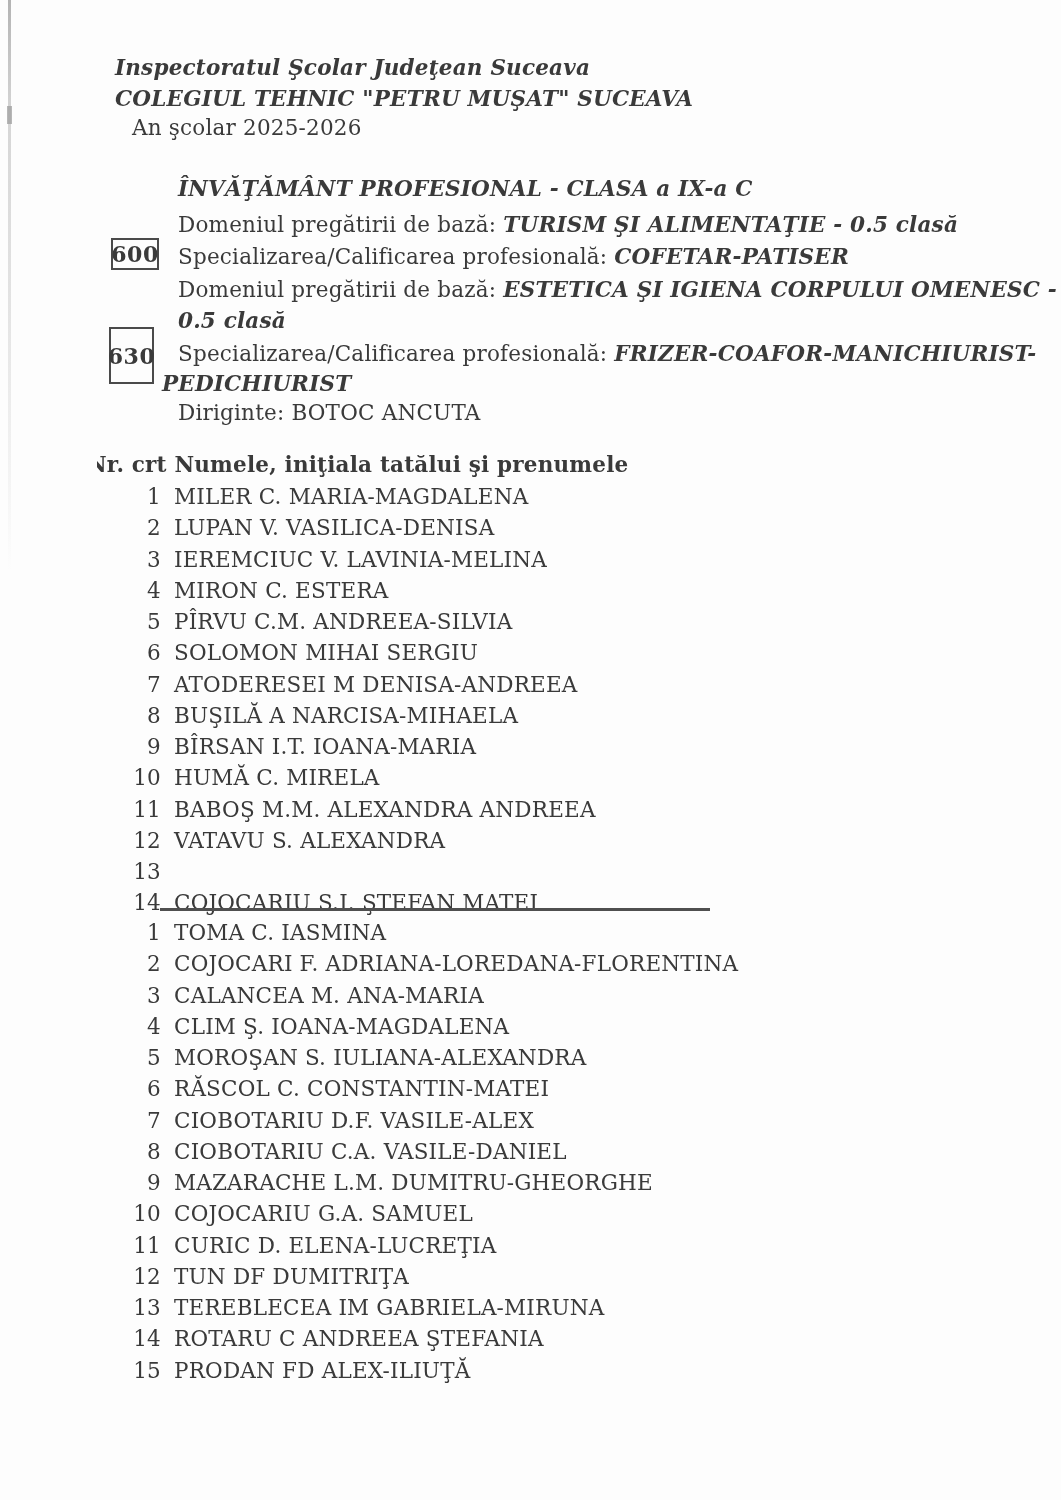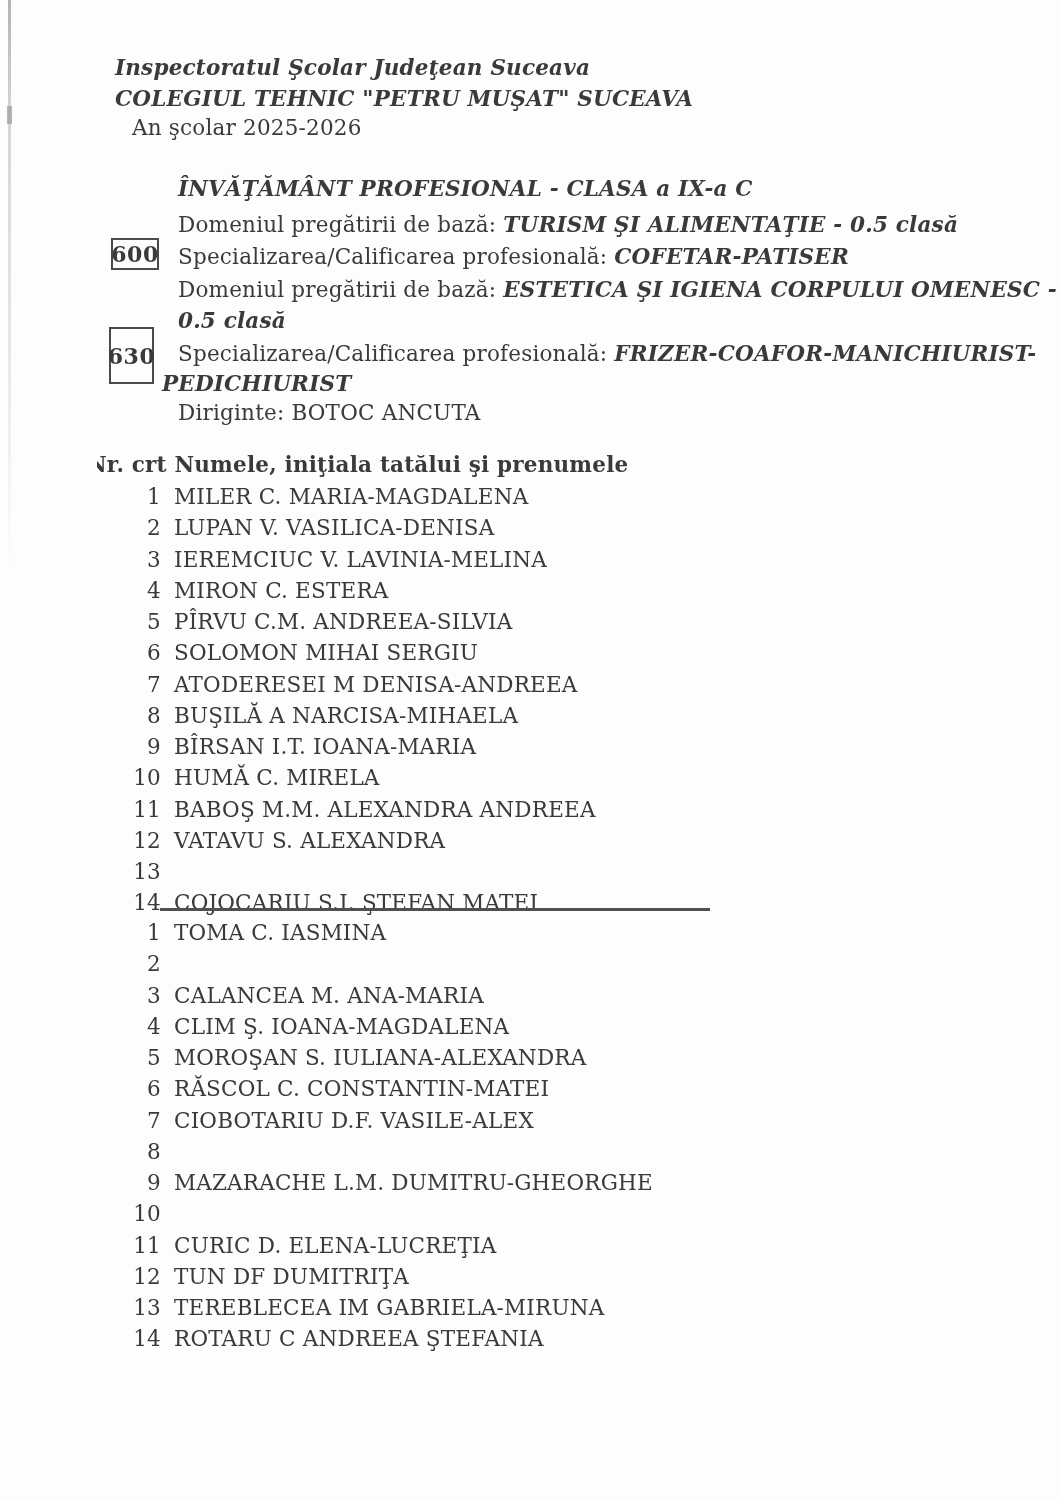--- a/index.html
+++ b/index.html
@@ -133,20 +133,21 @@
     </div>
   </div>
 <div class="separator"></div>
 <div class="roster-list t" id="group2">
     <div class="roster-row">
       <span class="roster-num">1</span>
       <span class="roster-name">TOMA C. IASMINA</span>
     </div>
     <div class="roster-row">
       <span class="roster-num">2</span>
+      <span class="roster-name">COJOCARI F. ADRIANA-LOREDANA-FLORENTINA</span>
     </div>
     <div class="roster-row">
       <span class="roster-num">3</span>
       <span class="roster-name">CALANCEA M. ANA-MARIA</span>
     </div>
     <div class="roster-row">
       <span class="roster-num">4</span>
       <span class="roster-name">CLIM Ş. IOANA-MAGDALENA</span>
     </div>
     <div class="roster-row">
@@ -156,37 +157,43 @@
     <div class="roster-row">
       <span class="roster-num">6</span>
       <span class="roster-name">RĂSCOL C. CONSTANTIN-MATEI</span>
     </div>
     <div class="roster-row">
       <span class="roster-num">7</span>
       <span class="roster-name">CIOBOTARIU D.F. VASILE-ALEX</span>
     </div>
     <div class="roster-row">
       <span class="roster-num">8</span>
+      <span class="roster-name">CIOBOTARIU C.A. VASILE-DANIEL</span>
     </div>
     <div class="roster-row">
       <span class="roster-num">9</span>
       <span class="roster-name">MAZARACHE L.M. DUMITRU-GHEORGHE</span>
     </div>
     <div class="roster-row">
       <span class="roster-num">10</span>
+      <span class="roster-name">COJOCARIU G.A. SAMUEL</span>
     </div>
     <div class="roster-row">
       <span class="roster-num">11</span>
       <span class="roster-name">CURIC D. ELENA-LUCREŢIA</span>
     </div>
     <div class="roster-row">
       <span class="roster-num">12</span>
       <span class="roster-name">TUN DF DUMITRIŢA</span>
     </div>
     <div class="roster-row">
       <span class="roster-num">13</span>
       <span class="roster-name">TEREBLECEA IM GABRIELA-MIRUNA</span>
     </div>
     <div class="roster-row">
       <span class="roster-num">14</span>
       <span class="roster-name">ROTARU C ANDREEA ŞTEFANIA</span>
     </div>
+    <div class="roster-row">
+      <span class="roster-num">15</span>
+      <span class="roster-name">PRODAN FD ALEX-ILIUŢĂ</span>
+    </div>
   </div>
 
 </body></html>

